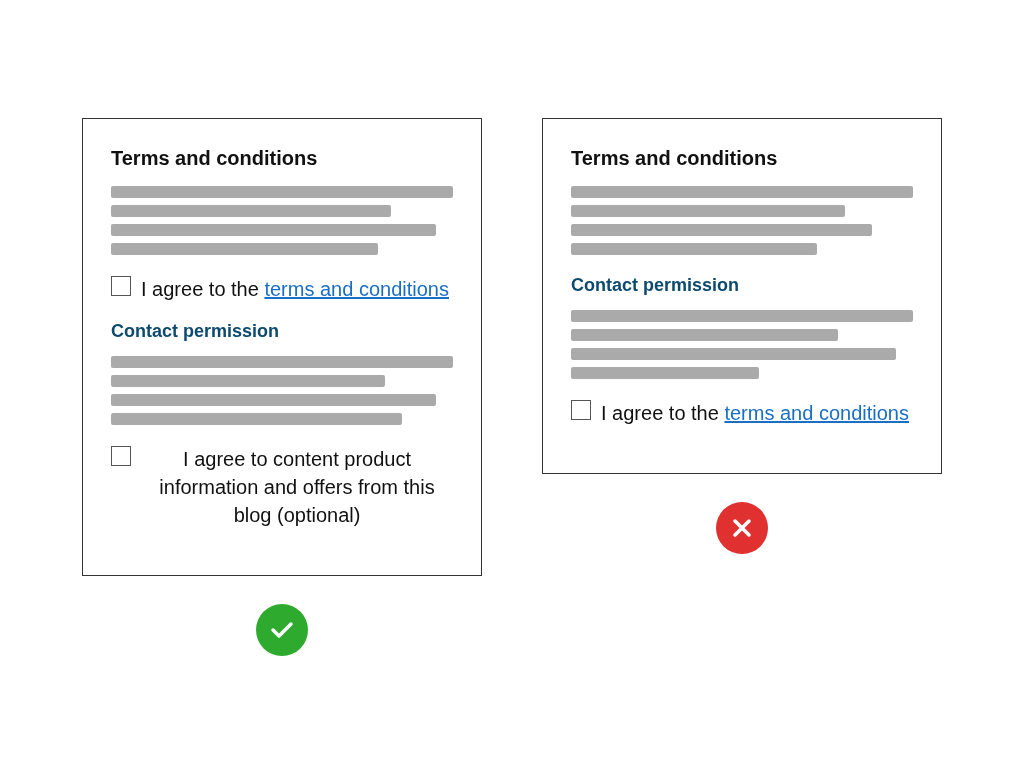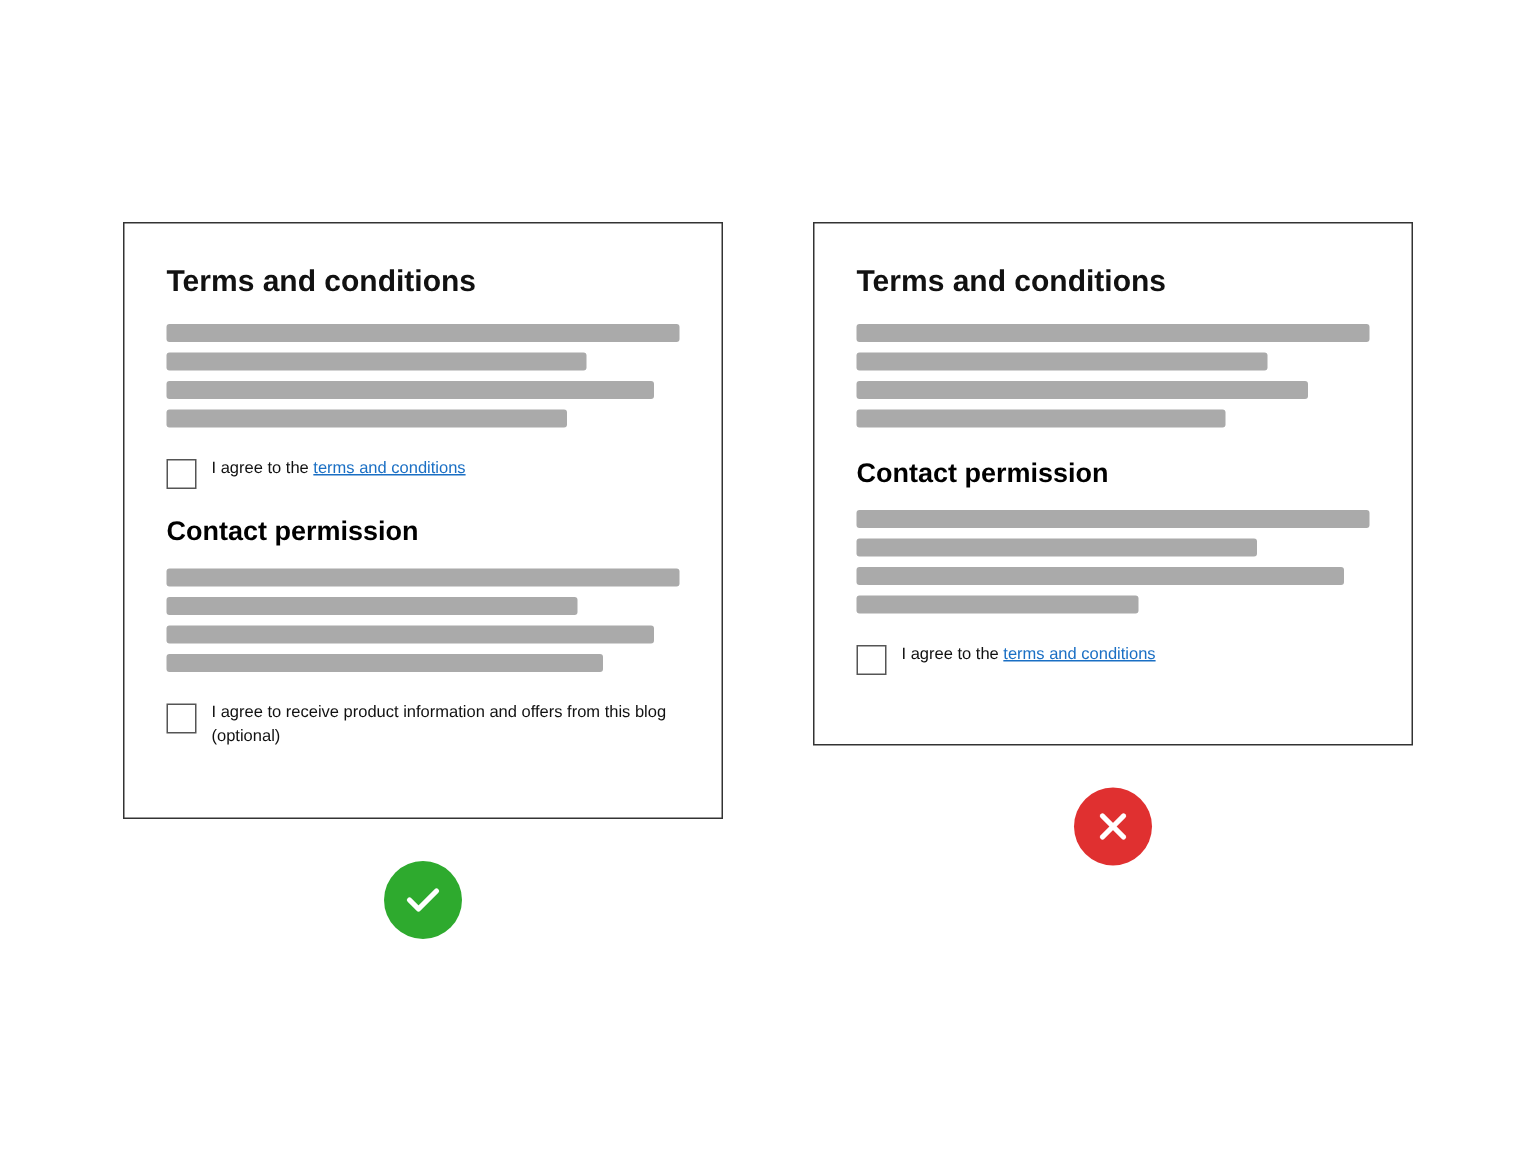--- a/index.html
+++ b/index.html
@@ -62,34 +62,35 @@
     .checkbox-box {
       width: 20px;
       height: 20px;
       border: 1.5px solid #555;
       flex-shrink: 0;
       margin-top: 1px;
       background: #fff;
     }
 
     .checkbox-label {
-      font-size: 11px;
+      font-size: 20px;
       color: #111;
       line-height: 1.4;
+      text-align: center;
     }
 
     .checkbox-label a {
       color: #1a6fc4;
       text-decoration: underline;
     }
 
     .section-title {
       font-size: 18px;
       font-weight: bold;
-      color: #000000;
+      color: #0c4a6e;
       margin-bottom: 14px;
       margin-top: 10px;
     }
 
     .left-wrapper {
       display: flex;
       flex-direction: column;
       align-items: center;
     }
 
@@ -174,21 +175,21 @@
       <div class="text-lines left-contact">
         <div class="text-line line-1"></div>
         <div class="text-line line-2"></div>
         <div class="text-line line-3"></div>
         <div class="text-line line-4"></div>
       </div>
 
 
       <div class="checkbox-row">
         <div class="checkbox-box"></div>
-        <span class="checkbox-label">I agree to receive product information and offers from this blog (optional)</span>
+        <span class="checkbox-label">I agree to content product information and offers from this blog (optional)</span>
       </div>
     </div>
 
     <div class="badge badge-green">
       <svg viewBox="0 0 28 28" fill="none" xmlns="http://www.w3.org/2000/svg">
         <polyline points="5,14 11,20 23,8" stroke="white" stroke-width="3.5" stroke-linecap="round" stroke-linejoin="round"></polyline>
       </svg>
     </div>
   </div>
 

